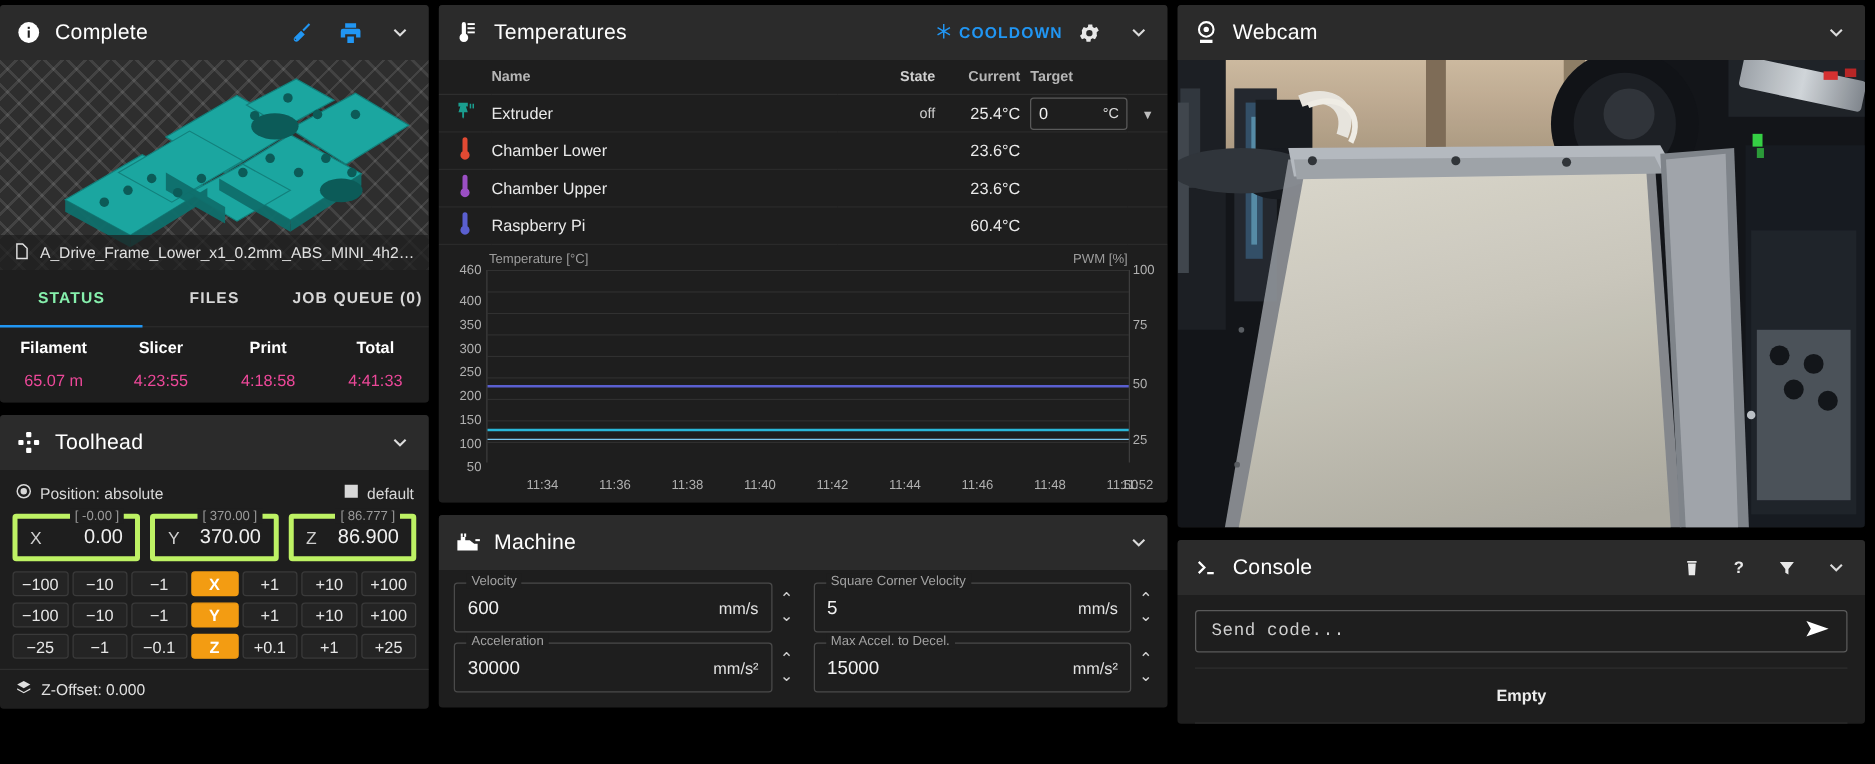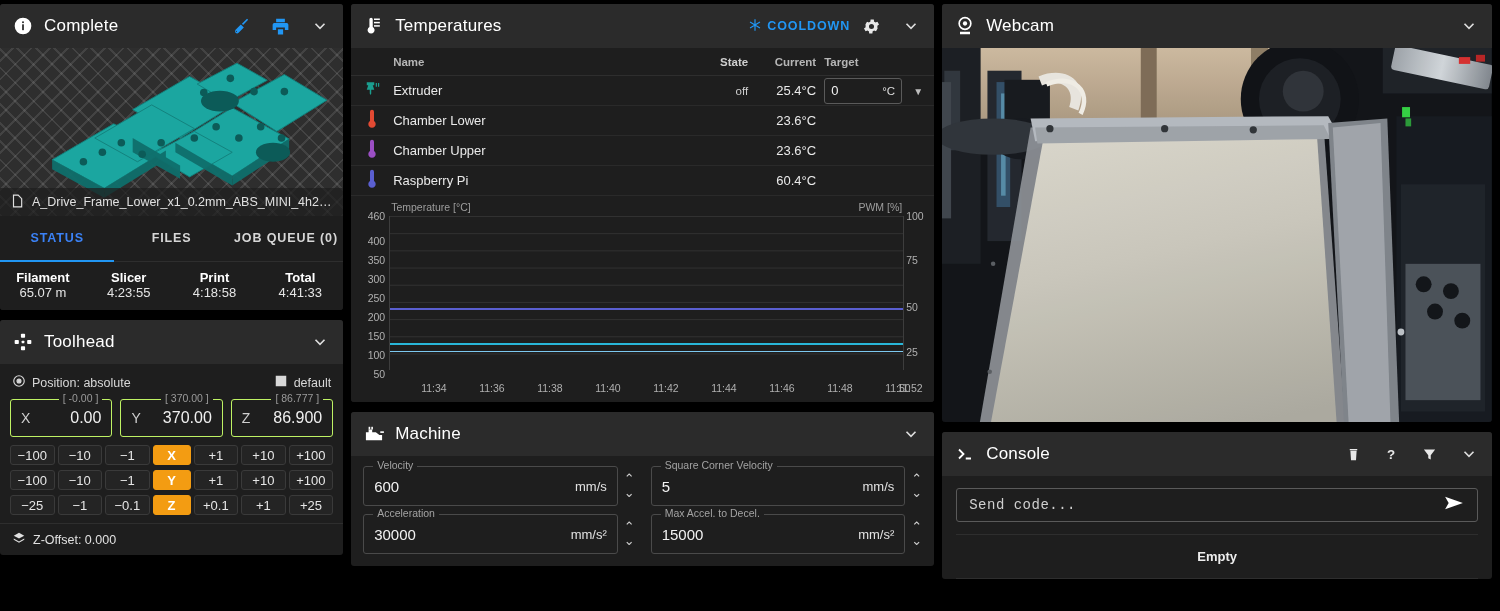--- a/index.html
+++ b/index.html
@@ -95,47 +95,47 @@
     flex: 1 1 0;
     display: flex; align-items: center; justify-content: center;
     text-align: center;
     font-size: 12.5px; font-weight: 700; letter-spacing: .9px;
     color: #d6d6d6;
     cursor: pointer;
     position: relative;
     line-height: 1.25;
     padding: 0 2px;
   }
-  .tab.active { color: #3b82f6; }
+  .tab.active { color: #86efac; }
   .tab.active::after {
     content: ""; position: absolute; left: 0; right: 0; bottom: -1px;
     height: 2px; background: #2196f3;
   }
   .stats {
     display: flex;
     padding: 8px 0 10px;
     background: #1e1e1e;
   }
   .stat { flex: 1 1 0; text-align: center; }
   .stat .lbl { font-size: 13px; font-weight: 700; color: #fff; }
-  .stat .val { font-size: 13px; color: #e5e5e5; margin-top: 0; }
+  .stat .val { font-size: 13px; color: #ec4899; margin-top: 12px; }
 
   
   .th-body { padding: 8px 10px 0; }
   .th-row1 {
     display: flex; align-items: center; justify-content: space-between;
     font-size: 12.5px; color: #d8d8d8;
     padding: 2px 2px 8px;
   }
   .th-row1 .left, .th-row1 .right { display: flex; align-items: center; gap: 6px; }
   .pos-fields { display: flex; gap: 8px; }
   .pos-field {
     flex: 1 1 0;
     position: relative;
-    border: 1px solid #bef264;
+    border: 4px solid #bef264;
     border-radius: 3px;
     height: 38px;
     display: flex; align-items: center;
     padding: 0 10px;
   }
   .pos-field .axis { font-size: 14px; color: #cfcfcf; }
   .pos-field .num { margin-left: auto; font-size: 16px; color: #f0f0f0; }
   .pos-field .cap {
     position: absolute; top: -8px; right: 9px;
     background: #1e1e1e; padding: 0 4px;

